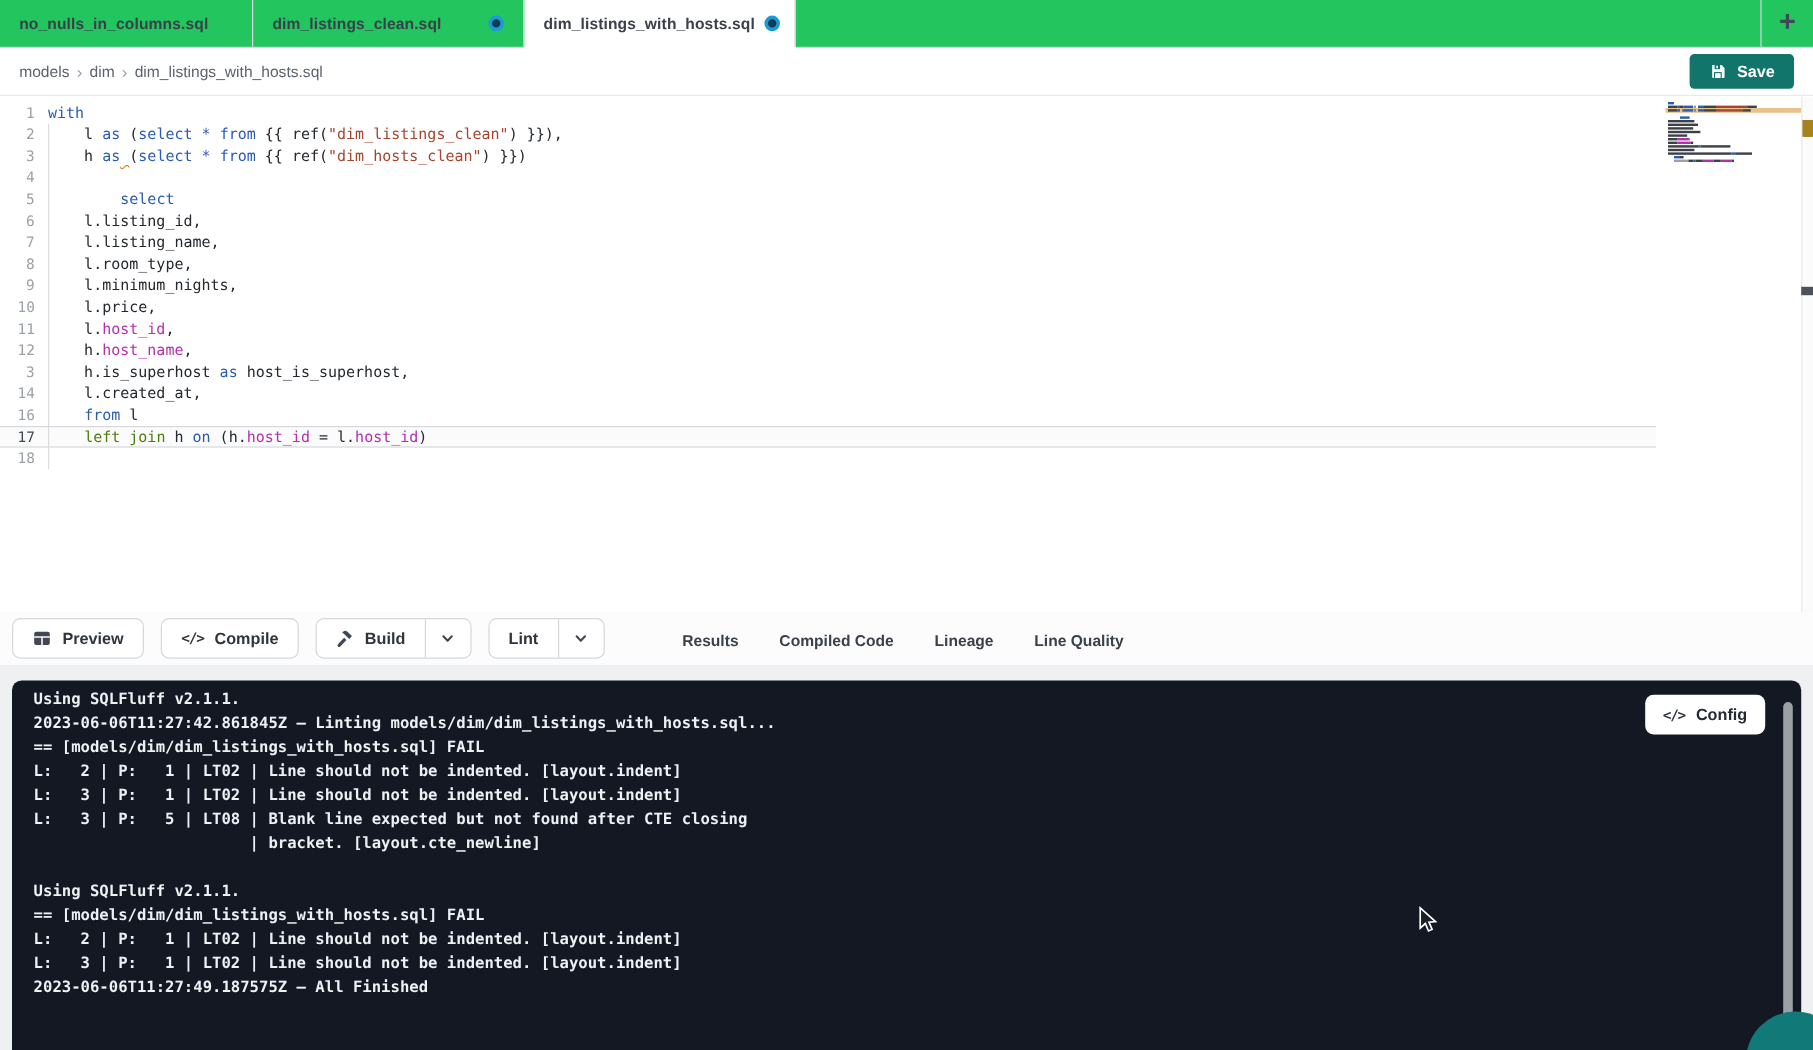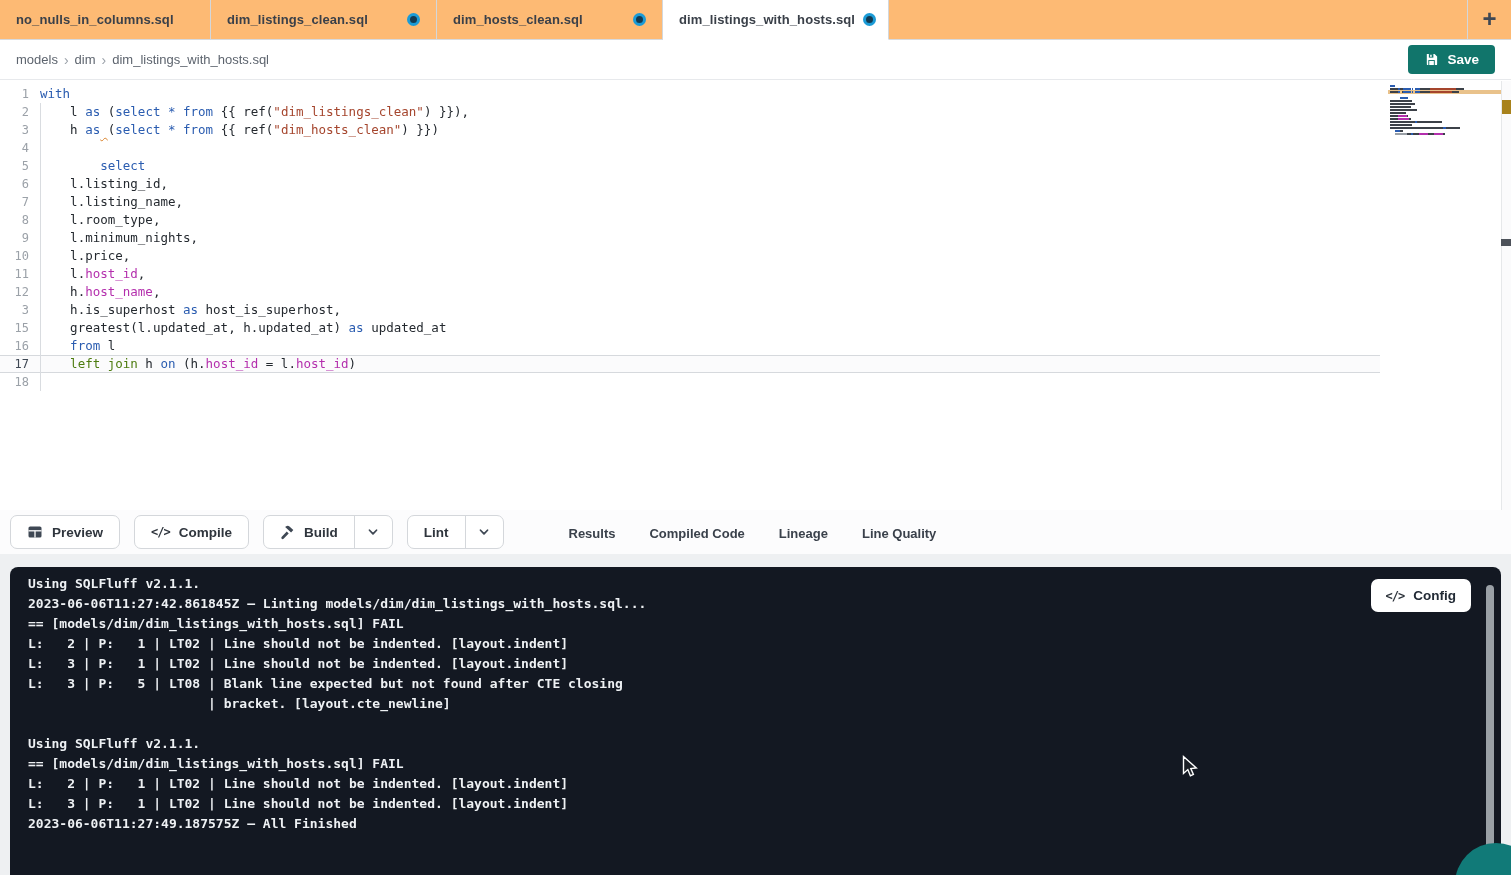--- a/index.html
+++ b/index.html
@@ -1,21 +1,21 @@
 <!DOCTYPE html>
 <html><head>
 <meta charset="utf-8">
 <style>
   * { margin:0; padding:0; box-sizing:border-box; }
   body { background:#ffffff; font-family:"Liberation Sans", sans-serif; }
   .app { position:relative; width:1511px; height:875px; overflow:hidden; background:#ffffff; }
 
   
   .tabbar { position:absolute; top:0; left:0; width:1511px; height:40px;
-            background:#fdba74; border-bottom:1px solid #d7dade; display:flex; align-items:stretch; }
+            background:#22c55e; border-bottom:1px solid #d7dade; display:flex; align-items:stretch; }
   .tab { width:226px; display:flex; align-items:center; padding:0 16px;
          border-right:1px solid #d3d7db; cursor:pointer; position:relative; }
   .tab:first-child { width:211px; }
   .tab .tlabel { font-size:13px; font-weight:700; color:#3a4049; letter-spacing:.1px; }
   .tab.active { background:#ffffff; border-bottom:1px solid #ffffff; margin-bottom:-1px; }
   .mod-dot { margin-left:auto; width:13px; height:13px; border-radius:50%;
              border:3.5px solid #1b9bd6; background:#123a52; flex:0 0 auto; }
   .tab.active .mod-dot { margin-left:8px; }
   .tab-spacer { flex:1; }
   .newtab { width:44px; display:flex; align-items:center; justify-content:center;
@@ -98,24 +98,20 @@
 
   <div class="tabbar">
     <div id="tabs" style="display:flex;align-items:stretch;">
         <div class="tab">
           <span class="tlabel">no_nulls_in_columns.sql</span>
         </div>
         <div class="tab">
           <span class="tlabel">dim_listings_clean.sql</span>
           <span class="mod-dot"></span>
         </div>
-        <div class="tab">
-          <span class="tlabel">dim_hosts_clean.sql</span>
-          <span class="mod-dot"></span>
-        </div>
         <div class="tab active">
           <span class="tlabel">dim_listings_with_hosts.sql</span>
           <span class="mod-dot"></span>
         </div>
       </div>
     <div class="tab-spacer"></div>
     <div class="newtab">
       <span>+</span>
     </div>
   </div>
@@ -188,22 +184,22 @@
         </div>
         <div class="crow">
           <span class="gut">12</span>
           <span class="code"><span class="pln">    h.</span><span class="mag">host_name</span><span class="pln">,</span></span>
         </div>
         <div class="crow">
           <span class="gut">3</span>
           <span class="code"><span class="pln">    h.is_superhost </span><span class="kw">as</span><span class="pln"> host_is_superhost,</span></span>
         </div>
         <div class="crow">
-          <span class="gut">15</span>
-          <span class="code"><span class="pln">    greatest(l.updated_at, h.updated_at) </span><span class="kw">as</span><span class="pln"> updated_at</span></span>
+          <span class="gut">14</span>
+          <span class="code"><span class="pln">    l.created_at,</span></span>
         </div>
         <div class="crow">
           <span class="gut">16</span>
           <span class="code"><span class="pln">    </span><span class="kw">from</span><span class="pln"> l</span></span>
         </div>
         <div class="crow activeline">
           <span class="gut">17</span>
           <span class="code"><span class="pln">    </span><span class="gry">left join</span><span class="pln"> h </span><span class="kw">on</span><span class="pln"> (h.</span><span class="mag">host_id</span><span class="pln"> = l.</span><span class="mag">host_id</span><span class="pln">)</span></span>
         </div>
         <div class="crow">

